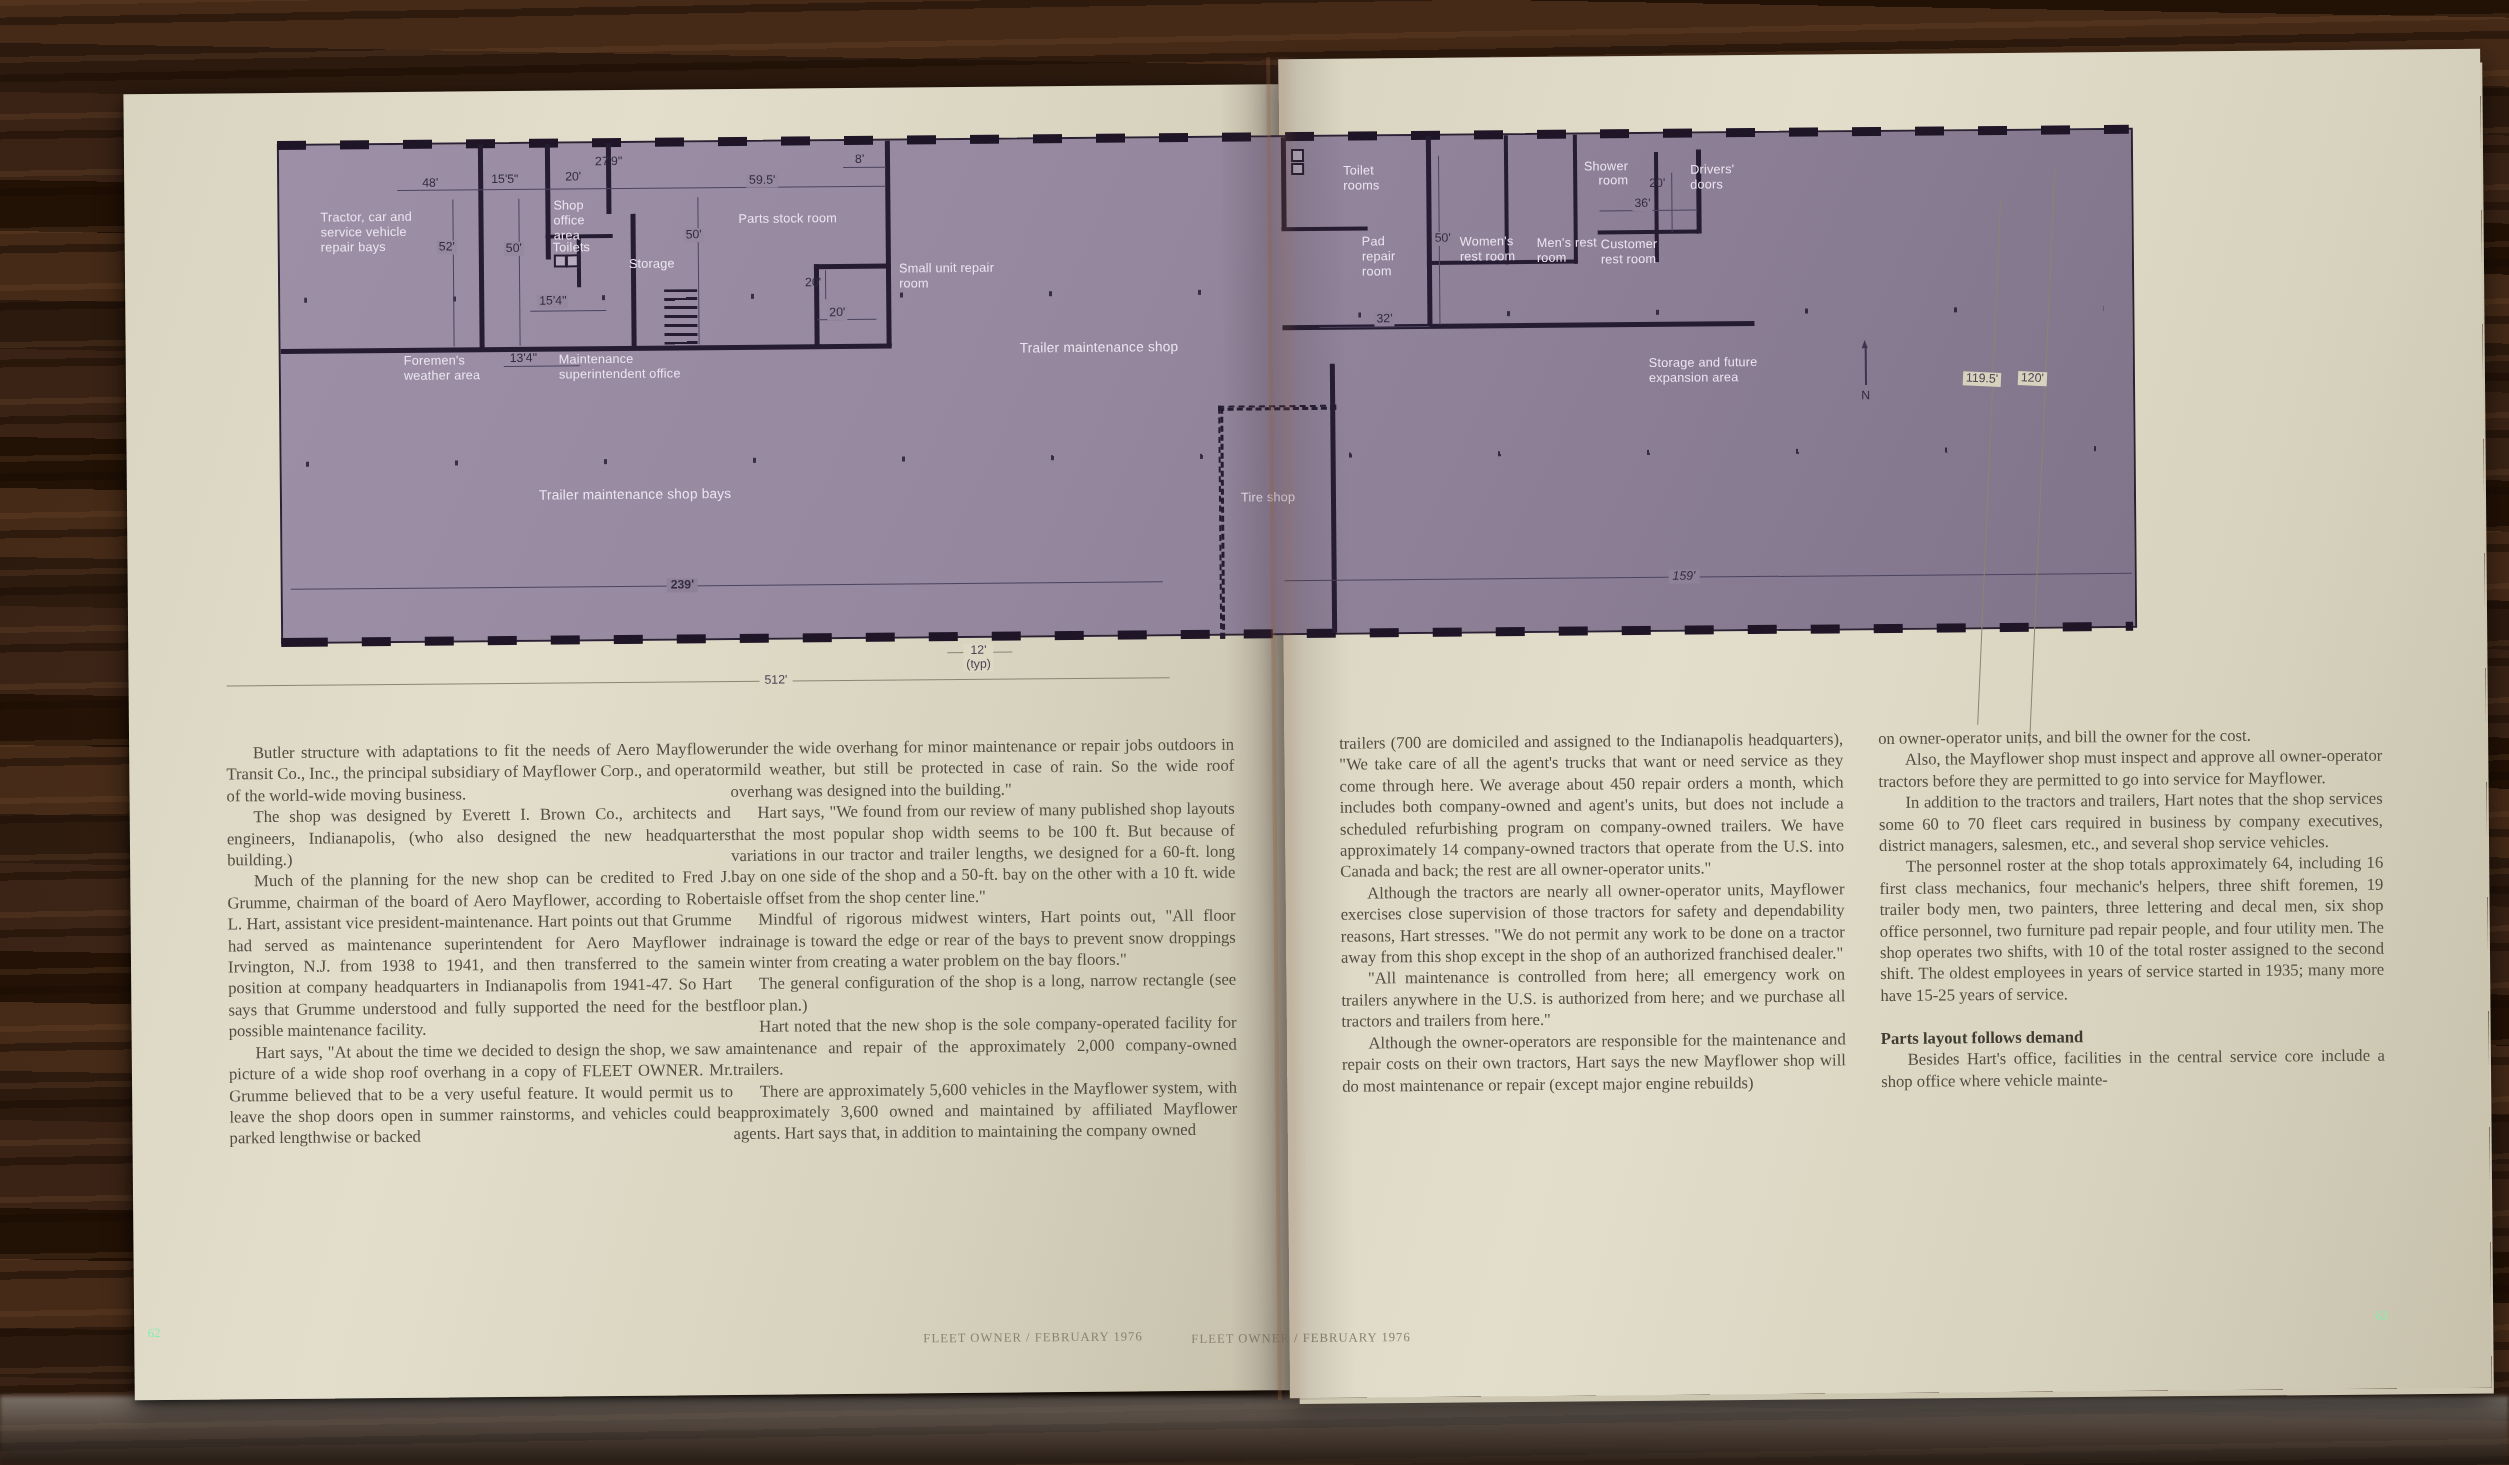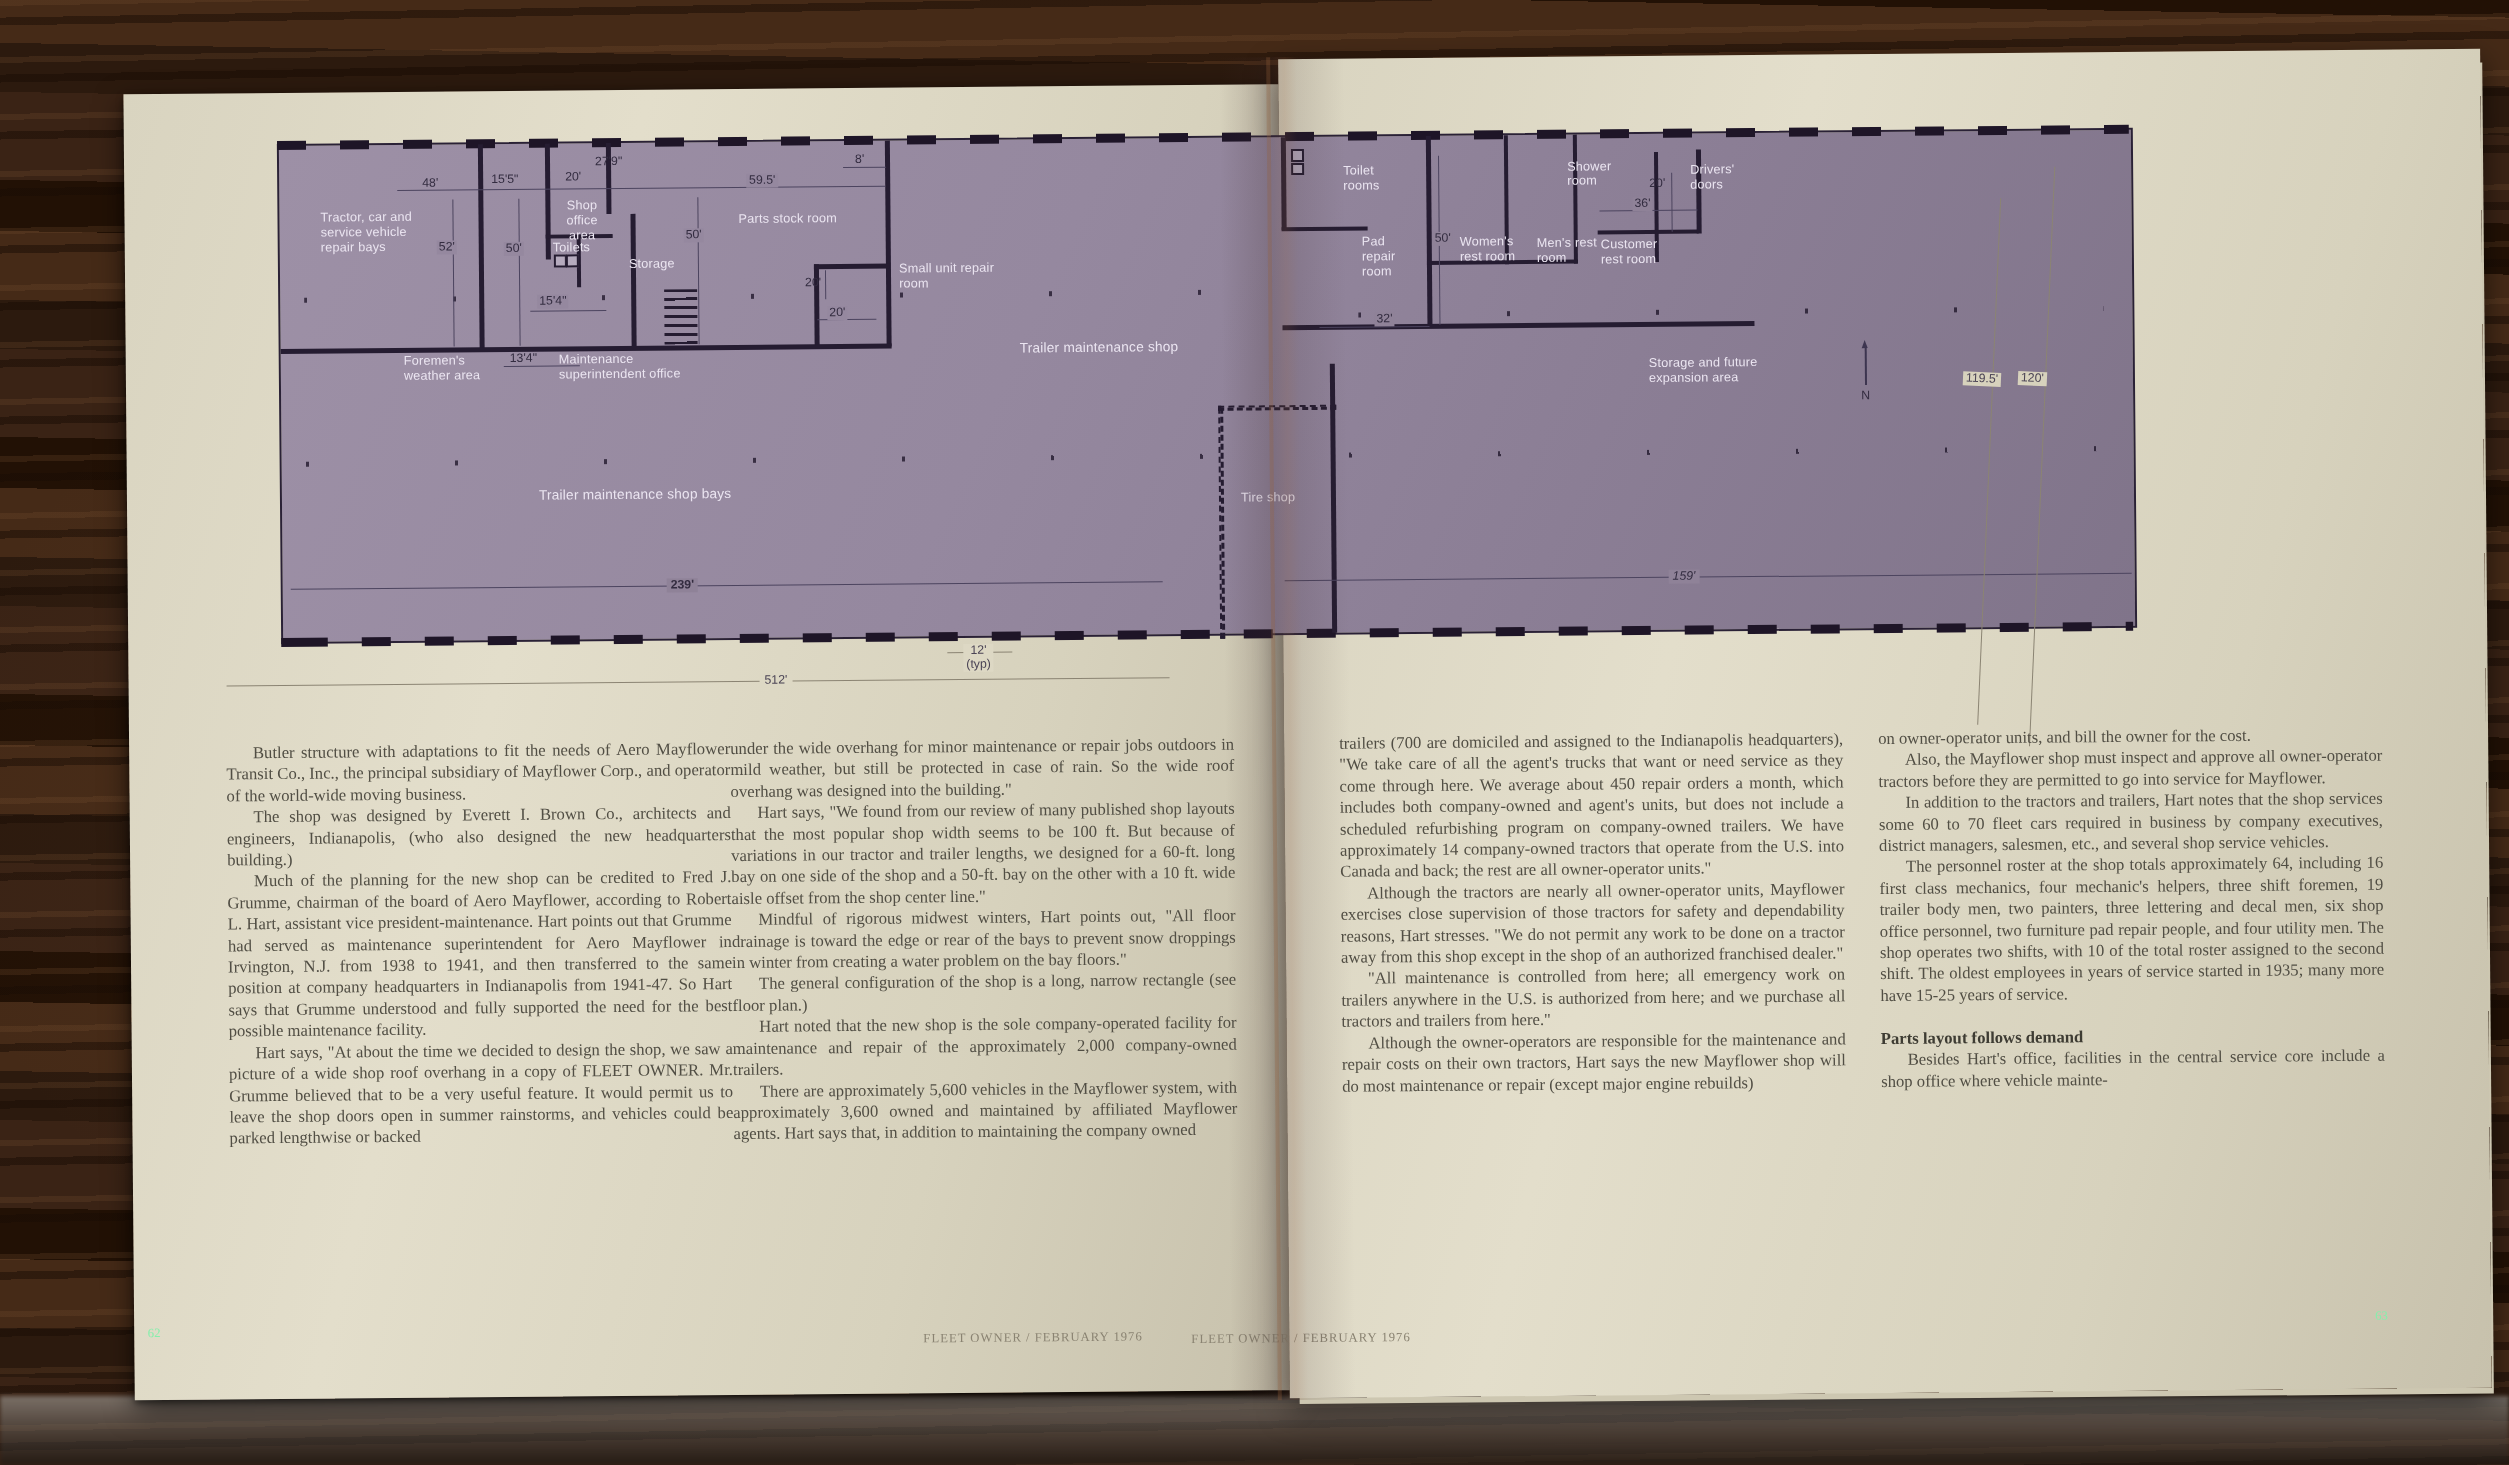--- a/index.html
+++ b/index.html
@@ -119,36 +119,36 @@
     <div class="dline" style="left:1039px;top:190px;width:110px;"></div>
     <div class="dlinev" style="left:1159px;top:19.6px;height:169px;"></div>
     <div class="dline" style="left:1320px;top:76px;width:98px;"></div>
     <div class="dlinev" style="left:1392px;top:39px;height:59px;"></div>
 
     <div class="compass-tip" style="left:1581px;top:208px;"></div>
     <div class="compass-line" style="left:1584px;top:216px;"></div>
     <div class="dim" style="left:1580px;top:257px;">N</div>
 
     <div class="lbl" style="left:41px;top:65px;width:116px;">Tractor, car and service vehicle repair bays</div>
-    <div class="lbl" style="left:274px;top:55px;width:57px;text-align:center;">Shop office area</div>
+    <div class="lbl" style="left:274px;top:55px;width:57px;text-align:left;">Shop office area</div>
     <div class="lbl" style="left:273px;top:97px;">Toilets</div>
     <div class="lbl" style="left:349px;top:114px;">Storage</div>
     <div class="lbl" style="left:459px;top:70px;width:108px;">Parts stock room</div>
     <div class="lbl" style="left:619px;top:121px;width:108px;">Small unit repair room</div>
     <div class="lbl" style="left:123px;top:209px;width:98px;">Foremen's weather area</div>
     <div class="lbl" style="left:278px;top:209px;width:147px;">Maintenance superintendent office</div>
     <div class="lbl lbl-wide" style="left:739px;top:201px;">Trailer maintenance shop</div>
     <div class="lbl lbl-wide" style="left:257px;top:344px;">Trailer maintenance shop bays</div>
     <div class="lbl" style="left:959px;top:353px;">Tire shop</div>
     <div class="lbl" style="left:1064px;top:27.4px;width:59px;">Toilet rooms</div>
     <div class="lbl" style="left:1082px;top:98px;width:54px;">Pad repair room</div>
     <div class="lbl" style="left:1180px;top:99px;width:71px;">Women's rest room</div>
     <div class="lbl" style="left:1257px;top:101px;width:71px;">Men's rest room</div>
     <div class="lbl" style="left:1321px;top:103px;width:78px;">Customer rest room</div>
-    <div class="lbl" style="left:1288px;top:24.5px;width:61px;">Shower room</div>
+    <div class="lbl" style="left:1288px;top:24.5px;width:61px;text-align:right;">Shower room</div>
     <div class="lbl" style="left:1411px;top:29px;width:59px;">Drivers' doors</div>
     <div class="lbl" style="left:1368px;top:222px;width:147px;">Storage and future expansion area</div>
 
     <div class="dim" style="left:143px;top:32px;">48'</div>
     <div class="dim" style="left:212px;top:29px;">15'5"</div>
     <div class="dim" style="left:286px;top:27.4px;">20'</div>
     <div class="dim" style="left:316px;top:11.8px;">27'9"</div>
     <div class="dim" style="left:467px;top:32px;background:#95889f;padding:0 2.9px;">59.5'</div>
     <div class="dim" style="left:576px;top:11.8px;">8'</div>
     <div class="dim" style="left:157px;top:96px;background:#95889f;padding:0 2px;">52'</div>

